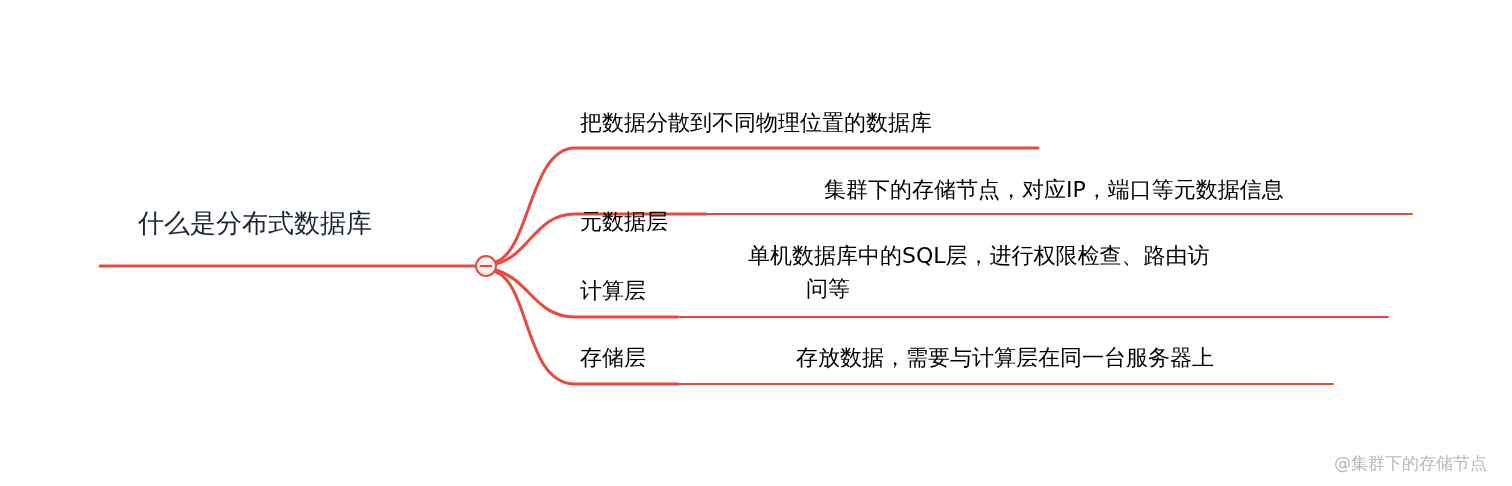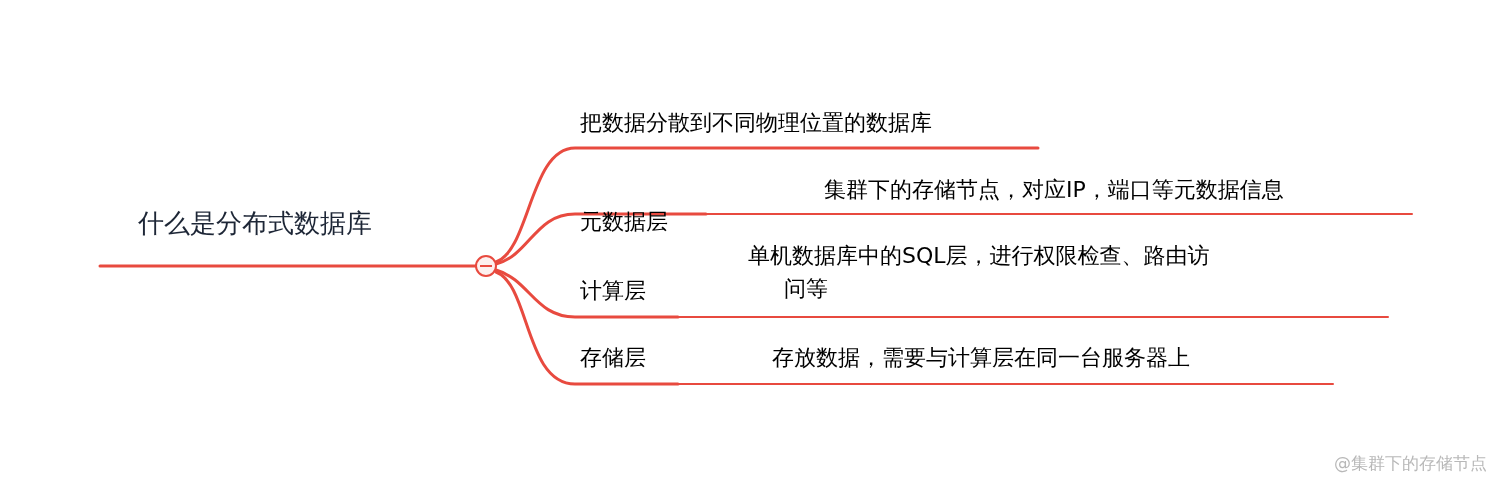--- a/index.html
+++ b/index.html
@@ -34,18 +34,18 @@
 
 <div class="t root" style="left:138px;top:208px;">什么是分布式数据库</div>
 
 <div class="t" style="left:580px;top:108px;">把数据分散到不同物理位置的数据库</div>
 
 <div class="t" style="left:580px;top:175px;margin-top:32px;">元数据层</div>
 <div class="t" style="left:824px;top:175px;">集群下的存储节点，对应IP，端口等元数据信息</div>
 
 <div class="t" style="left:580px;top:276px;">计算层</div>
 <div class="t" style="left:748px;top:241px;">单机数据库中的SQL层，进行权限检查、路由访</div>
-<div class="t" style="left:784px;top:274px;">问等</div>
+<div class="t" style="left:806px;top:274px;">问等</div>
 
 <div class="t" style="left:580px;top:343px;text-align:right;">存储层</div>
-<div class="t" style="left:772px;top:343px;">存放数据，需要与计算层在同一台服务器上</div>
+<div class="t" style="left:796px;top:343px;">存放数据，需要与计算层在同一台服务器上</div>
 
 <div class="wm" style="left:1334px;top:452px;">@集群下的存储节点</div>
 
 </body></html>

